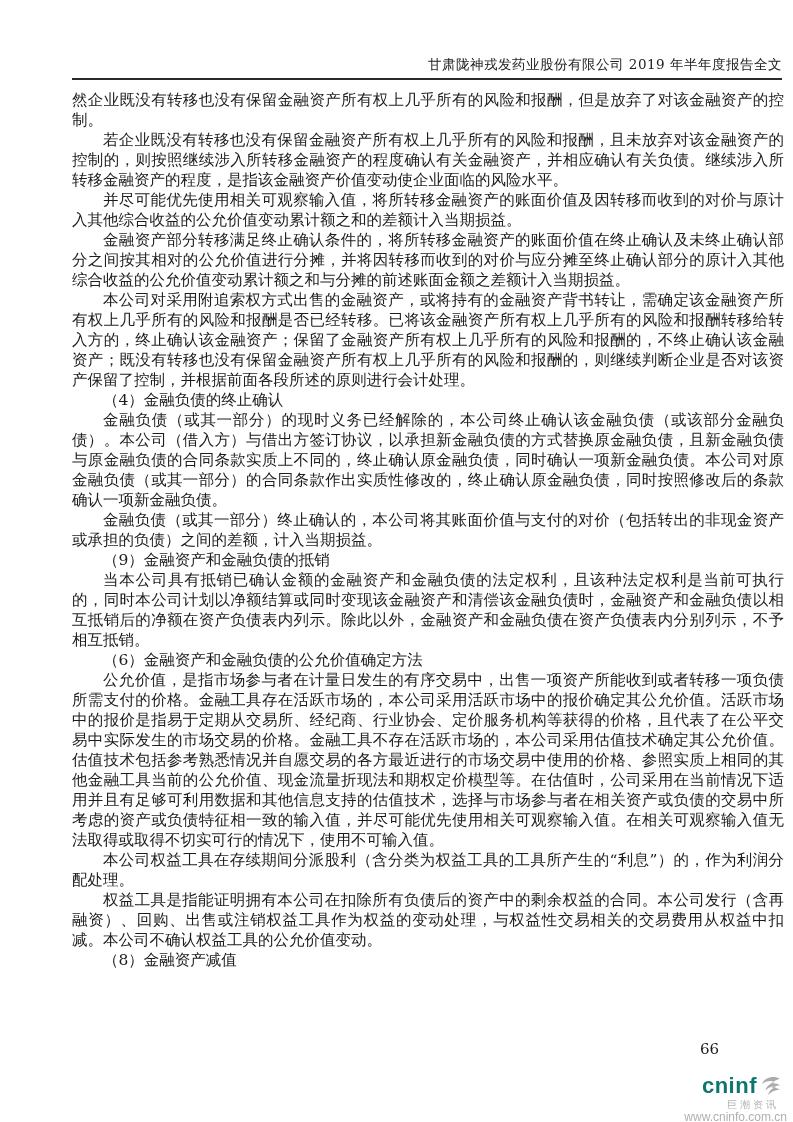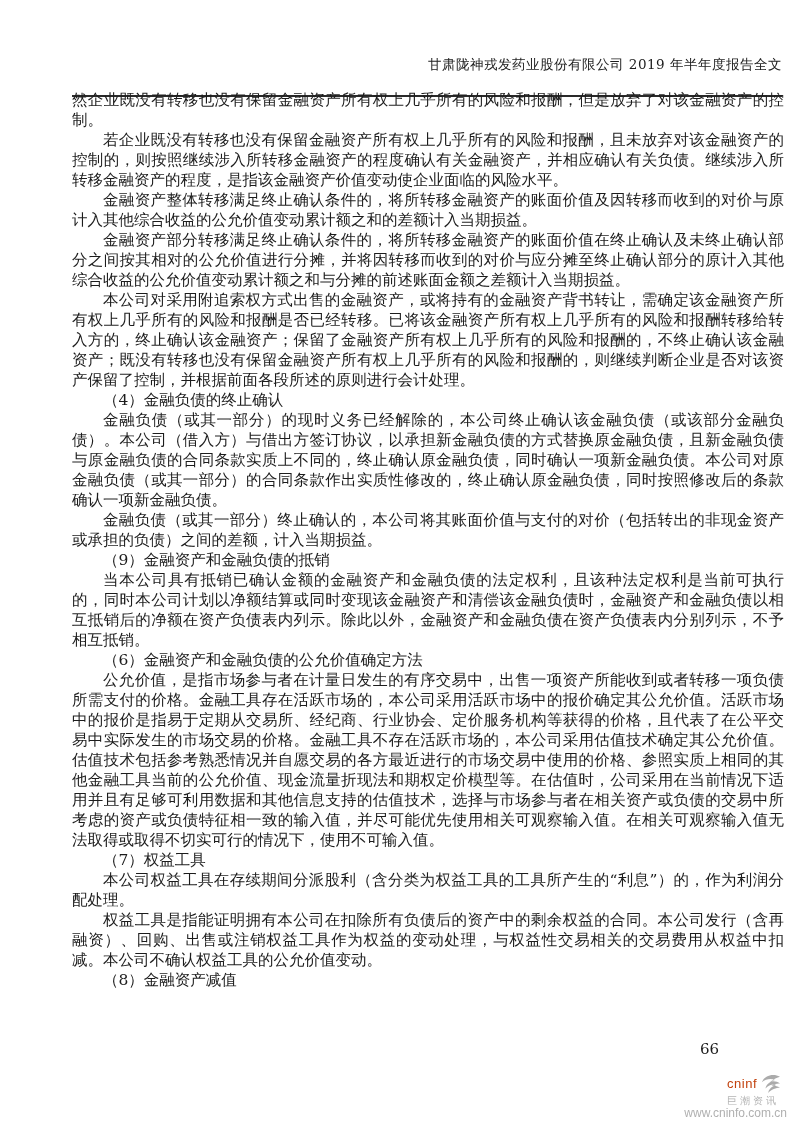--- a/index.html
+++ b/index.html
@@ -13,21 +13,21 @@
     color: #1c1c1c;
   }
   .doc-header {
     position: absolute;
     left: 72px;
     width: 710px;
     top: 56px;
     text-align: right;
     font-size: 13.5px;
     letter-spacing: 0.5px;
-    padding-bottom: 21px;
+    padding-bottom: 4px;
     border-bottom: 2px solid #2a2a2a;
     color: #1c1c1c;
     white-space: nowrap;
   }
   .doc-body {
     position: absolute;
     left: 72px;
     top: 90px;
     width: 712px;
     font-size: 15.5px;
@@ -61,24 +61,24 @@
     user-select: none;
   }
   .cninfo-brand-row {
     display: flex;
     align-items: center;
     justify-content: flex-end;
     gap: 2px;
     margin-right: 6px;
   }
   .cninfo-brand {
-    font-size: 13px;
-    font-weight: normal;
+    font-size: 22px;
+    font-weight: bold;
     letter-spacing: 0.5px;
-    color: #c2410c;
+    color: #0f766e;
   }
   .cninfo-swirl { width: 22px; height: 20px; }
   .cninfo-subtitle {
     font-size: 10px;
     letter-spacing: 3px;
     color: #b3b3b3;
     margin: 1px 8px 1px 0;
   }
   .cninfo-url {
     font-size: 12px;
@@ -89,31 +89,30 @@
 </head>
 <body>
 
 <div class="page">
 
   <div class="doc-header">甘肃陇神戎发药业股份有限公司 2019 年半年度报告全文</div>
 
   <div class="doc-body">
     <p class="cont">然企业既没有转移也没有保留金融资产所有权上几乎所有的风险和报酬，但是放弃了对该金融资产的控制。</p>
     <p>若企业既没有转移也没有保留金融资产所有权上几乎所有的风险和报酬，且未放弃对该金融资产的控制的，则按照继续涉入所转移金融资产的程度确认有关金融资产，并相应确认有关负债。继续涉入所转移金融资产的程度，是指该金融资产价值变动使企业面临的风险水平。</p>
-    <p>金融资产整体转移满足终止确认条件的，将所转移金融资产的账面价值及因转移而收到的对价与原计入其他综合收益的公允价值变动累计额之和的差额计入当期损益。</p>
+    <p>并尽可能优先使用相关可观察输入值，将所转移金融资产的账面价值及因转移而收到的对价与原计入其他综合收益的公允价值变动累计额之和的差额计入当期损益。</p>
     <p>金融资产部分转移满足终止确认条件的，将所转移金融资产的账面价值在终止确认及未终止确认部分之间按其相对的公允价值进行分摊，并将因转移而收到的对价与应分摊至终止确认部分的原计入其他综合收益的公允价值变动累计额之和与分摊的前述账面金额之差额计入当期损益。</p>
     <p>本公司对采用附追索权方式出售的金融资产，或将持有的金融资产背书转让，需确定该金融资产所有权上几乎所有的风险和报酬是否已经转移。已将该金融资产所有权上几乎所有的风险和报酬转移给转入方的，终止确认该金融资产；保留了金融资产所有权上几乎所有的风险和报酬的，不终止确认该金融资产；既没有转移也没有保留金融资产所有权上几乎所有的风险和报酬的，则继续判断企业是否对该资产保留了控制，并根据前面各段所述的原则进行会计处理。</p>
     <p>（4）金融负债的终止确认</p>
     <p>金融负债（或其一部分）的现时义务已经解除的，本公司终止确认该金融负债（或该部分金融负债）。本公司（借入方）与借出方签订协议，以承担新金融负债的方式替换原金融负债，且新金融负债与原金融负债的合同条款实质上不同的，终止确认原金融负债，同时确认一项新金融负债。本公司对原金融负债（或其一部分）的合同条款作出实质性修改的，终止确认原金融负债，同时按照修改后的条款确认一项新金融负债。</p>
     <p>金融负债（或其一部分）终止确认的，本公司将其账面价值与支付的对价（包括转出的非现金资产或承担的负债）之间的差额，计入当期损益。</p>
     <p>（9）金融资产和金融负债的抵销</p>
     <p>当本公司具有抵销已确认金额的金融资产和金融负债的法定权利，且该种法定权利是当前可执行的，同时本公司计划以净额结算或同时变现该金融资产和清偿该金融负债时，金融资产和金融负债以相互抵销后的净额在资产负债表内列示。除此以外，金融资产和金融负债在资产负债表内分别列示，不予相互抵销。</p>
     <p>（6）金融资产和金融负债的公允价值确定方法</p>
     <p>公允价值，是指市场参与者在计量日发生的有序交易中，出售一项资产所能收到或者转移一项负债所需支付的价格。金融工具存在活跃市场的，本公司采用活跃市场中的报价确定其公允价值。活跃市场中的报价是指易于定期从交易所、经纪商、行业协会、定价服务机构等获得的价格，且代表了在公平交易中实际发生的市场交易的价格。金融工具不存在活跃市场的，本公司采用估值技术确定其公允价值。估值技术包括参考熟悉情况并自愿交易的各方最近进行的市场交易中使用的价格、参照实质上相同的其他金融工具当前的公允价值、现金流量折现法和期权定价模型等。在估值时，公司采用在当前情况下适用并且有足够可利用数据和其他信息支持的估值技术，选择与市场参与者在相关资产或负债的交易中所考虑的资产或负债特征相一致的输入值，并尽可能优先使用相关可观察输入值。在相关可观察输入值无法取得或取得不切实可行的情况下，使用不可输入值。</p>
-    <p>（7）权益工具</p>
     <p>本公司权益工具在存续期间分派股利（含分类为权益工具的工具所产生的“利息”）的，作为利润分配处理。</p>
     <p>权益工具是指能证明拥有本公司在扣除所有负债后的资产中的剩余权益的合同。本公司发行（含再融资）、回购、出售或注销权益工具作为权益的变动处理，与权益性交易相关的交易费用从权益中扣减。本公司不确认权益工具的公允价值变动。</p>
     <p>（8）金融资产减值</p>
   </div>
 
   <div class="page-number">66</div>
 
   <div class="cninfo-logo">
     <div class="cninfo-brand-row">
       <span class="cninfo-brand">cninf</span>

